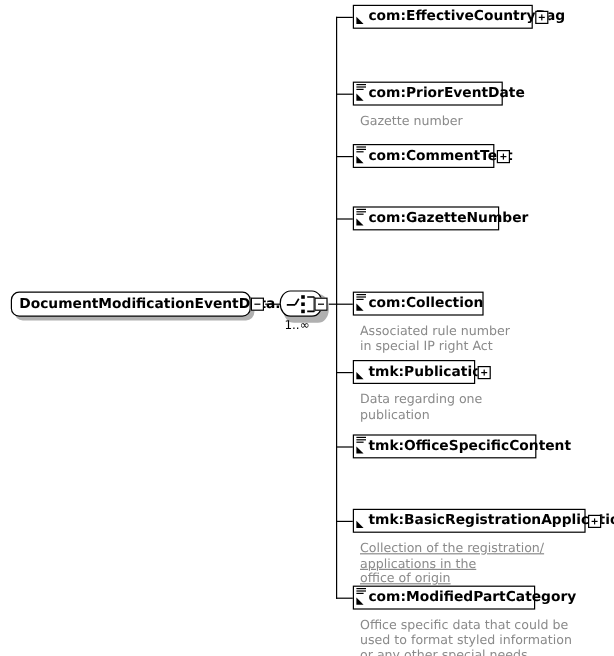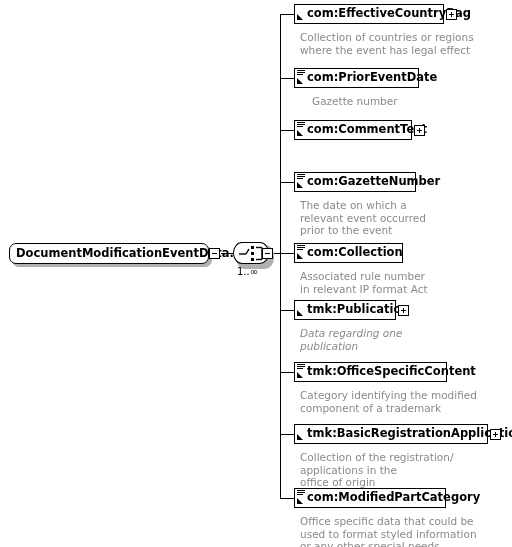--- a/index.html
+++ b/index.html
@@ -227,38 +227,36 @@
       <svg class="arrow" viewBox="0 0 9 9">
           <path d="M1 8 L1 2 L7 8 Z" fill="#000"></path>
         </svg>
     </div>
     <div class="name">com:EffectiveCountryBag</div>
   </div>
   <div class="toggle-box" style="left:446px; top:9px;">
     <div class="h"></div>
     <div class="v"></div>
   </div>
-  <div class="desc" style="left:300px; top:31px;">Collection of countries or regions
-where the event has legal effect</div>
 
   <div class="line line-h" style="left:280px; top:78px; width:15px;"></div>
   <div class="elem" style="left:294px; top:68px; width:125px;">
     <div class="shadow"></div>
     <div class="box" style="width:125px;"></div>
     <div class="elem-icon">
       <div class="ln ln1"></div>
         <div class="ln ln2"></div>
         <div class="ln ln3"></div>
       <svg class="arrow" viewBox="0 0 9 9">
           <path d="M1 8 L1 2 L7 8 Z" fill="#000"></path>
         </svg>
     </div>
     <div class="name">com:PriorEventDate</div>
   </div>
-  <div class="desc" style="left:300px; top:95px;margin-left:12px;">Gazette number</div>
+  <div class="desc" style="left:300px; top:95px;">Gazette number</div>
 
   <div class="line line-h" style="left:280px; top:130px; width:15px;"></div>
   <div class="elem" style="left:294px; top:120px; width:118px;">
     <div class="shadow"></div>
     <div class="box" style="width:118px;"></div>
     <div class="elem-icon">
       <div class="ln ln1"></div>
         <div class="ln ln2"></div>
         <div class="ln ln3"></div>
       <svg class="arrow" viewBox="0 0 9 9">
@@ -279,92 +277,87 @@
     <div class="elem-icon">
       <div class="ln ln1"></div>
         <div class="ln ln2"></div>
         <div class="ln ln3"></div>
       <svg class="arrow" viewBox="0 0 9 9">
           <path d="M1 8 L1 2 L7 8 Z" fill="#000"></path>
         </svg>
     </div>
     <div class="name">com:GazetteNumber</div>
   </div>
-  <div class="desc" style="left:300px; top:199px;">The date on which a
-relevant event occurred
-prior to the event</div>
 
   <div class="line line-h" style="left:280px; top:253px; width:15px;"></div>
   <div class="elem" style="left:294px; top:243px; width:109px;">
     <div class="shadow"></div>
     <div class="box" style="width:109px;"></div>
     <div class="elem-icon">
       <div class="ln ln1"></div>
         <div class="ln ln2"></div>
         <div class="ln ln3"></div>
       <svg class="arrow" viewBox="0 0 9 9">
           <path d="M1 8 L1 2 L7 8 Z" fill="#000"></path>
         </svg>
     </div>
     <div class="name">com:Collection</div>
   </div>
   <div class="desc" style="left:300px; top:270px;">Associated rule number
-in relevant IP format Act</div>
+in special IP right Act</div>
 
   <div class="line line-h" style="left:280px; top:310px; width:15px;"></div>
   <div class="elem" style="left:294px; top:300px; width:102px;">
     <div class="shadow"></div>
     <div class="box" style="width:102px;"></div>
     <div class="elem-icon">
       <svg class="arrow" viewBox="0 0 9 9">
           <path d="M1 8 L1 2 L7 8 Z" fill="#000"></path>
         </svg>
     </div>
     <div class="name">tmk:Publication</div>
   </div>
   <div class="toggle-box" style="left:398px; top:305px;">
     <div class="h"></div>
     <div class="v"></div>
   </div>
-  <div class="desc" style="left:300px; top:327px;font-style:italic;">Data regarding one
+  <div class="desc" style="left:300px; top:327px;">Data regarding one
 publication</div>
 
   <div class="line line-h" style="left:280px; top:372px; width:15px;"></div>
   <div class="elem" style="left:294px; top:362px; width:153px;">
     <div class="shadow"></div>
     <div class="box" style="width:153px;"></div>
     <div class="elem-icon">
       <div class="ln ln1"></div>
         <div class="ln ln2"></div>
         <div class="ln ln3"></div>
       <svg class="arrow" viewBox="0 0 9 9">
           <path d="M1 8 L1 2 L7 8 Z" fill="#000"></path>
         </svg>
     </div>
     <div class="name">tmk:OfficeSpecificContent</div>
   </div>
-  <div class="desc" style="left:300px; top:389px;">Category identifying the modified
-component of a trademark</div>
 
   <div class="line line-h" style="left:280px; top:434px; width:15px;"></div>
   <div class="elem" style="left:294px; top:424px; width:194px;">
     <div class="shadow"></div>
     <div class="box" style="width:194px;"></div>
     <div class="elem-icon">
       <svg class="arrow" viewBox="0 0 9 9">
           <path d="M1 8 L1 2 L7 8 Z" fill="#000"></path>
         </svg>
     </div>
     <div class="name">tmk:BasicRegistrationApplication...</div>
   </div>
   <div class="toggle-box" style="left:490px; top:429px;">
     <div class="h"></div>
     <div class="v"></div>
   </div>
-  <div class="desc" style="left:300px; top:451px;">Collection of the registration/ applications in the
+  <div class="desc" style="left:300px; top:451px;text-decoration:underline;">Collection of the registration/ applications in the
 office of origin</div>
 
   <div class="line line-h" style="left:280px; top:498px; width:15px;"></div>
   <div class="elem" style="left:294px; top:488px; width:152px;">
     <div class="shadow"></div>
     <div class="box" style="width:152px;"></div>
     <div class="elem-icon">
       <div class="ln ln1"></div>
         <div class="ln ln2"></div>
         <div class="ln ln3"></div>

